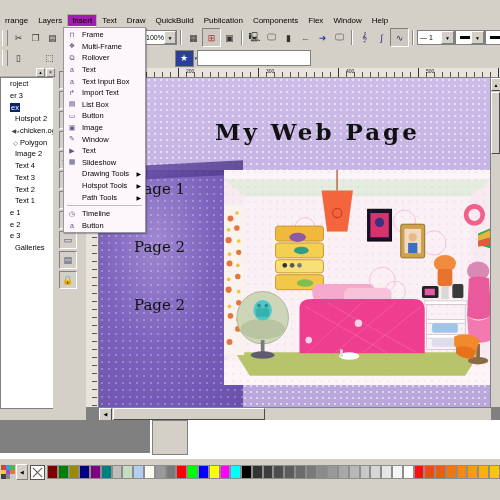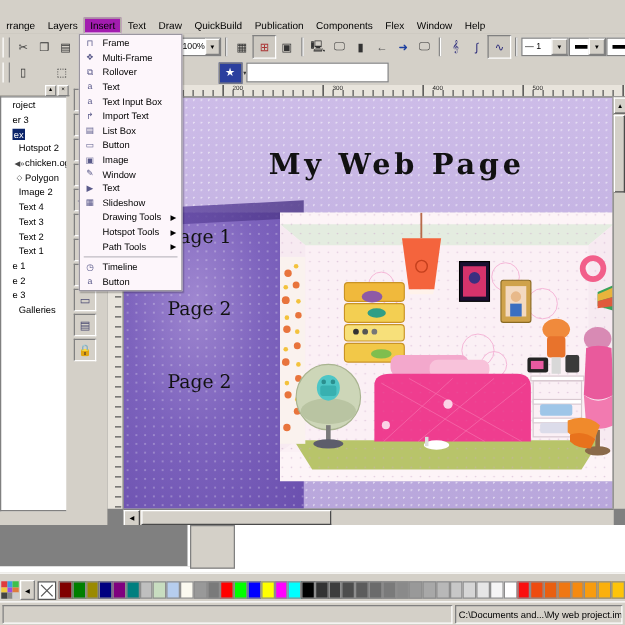--- a/index.html
+++ b/index.html
@@ -730,18 +730,14 @@
         <div class="sw" style="background: rgb(238, 75, 16);"></div>
         <div class="sw" style="background: rgb(232, 95, 16);"></div>
         <div class="sw" style="background: rgb(239, 119, 18);"></div>
         <div class="sw" style="background: rgb(245, 138, 16);"></div>
         <div class="sw" style="background: rgb(248, 156, 14);"></div>
         <div class="sw" style="background: rgb(251, 176, 12);"></div>
         <div class="sw" style="background: rgb(253, 196, 10);"></div>
       </div>
   </div>
 
-  <div class="statusbar">
-    <div class="stpane" style="flex:1 1 auto;"></div>
-    <div class="stpane" style="width:128px;flex:0 0 auto;margin-right:2px;">C:\Documents and...\My web project.im</div>
-  </div>
 
 </div>
 
 </body></html>

